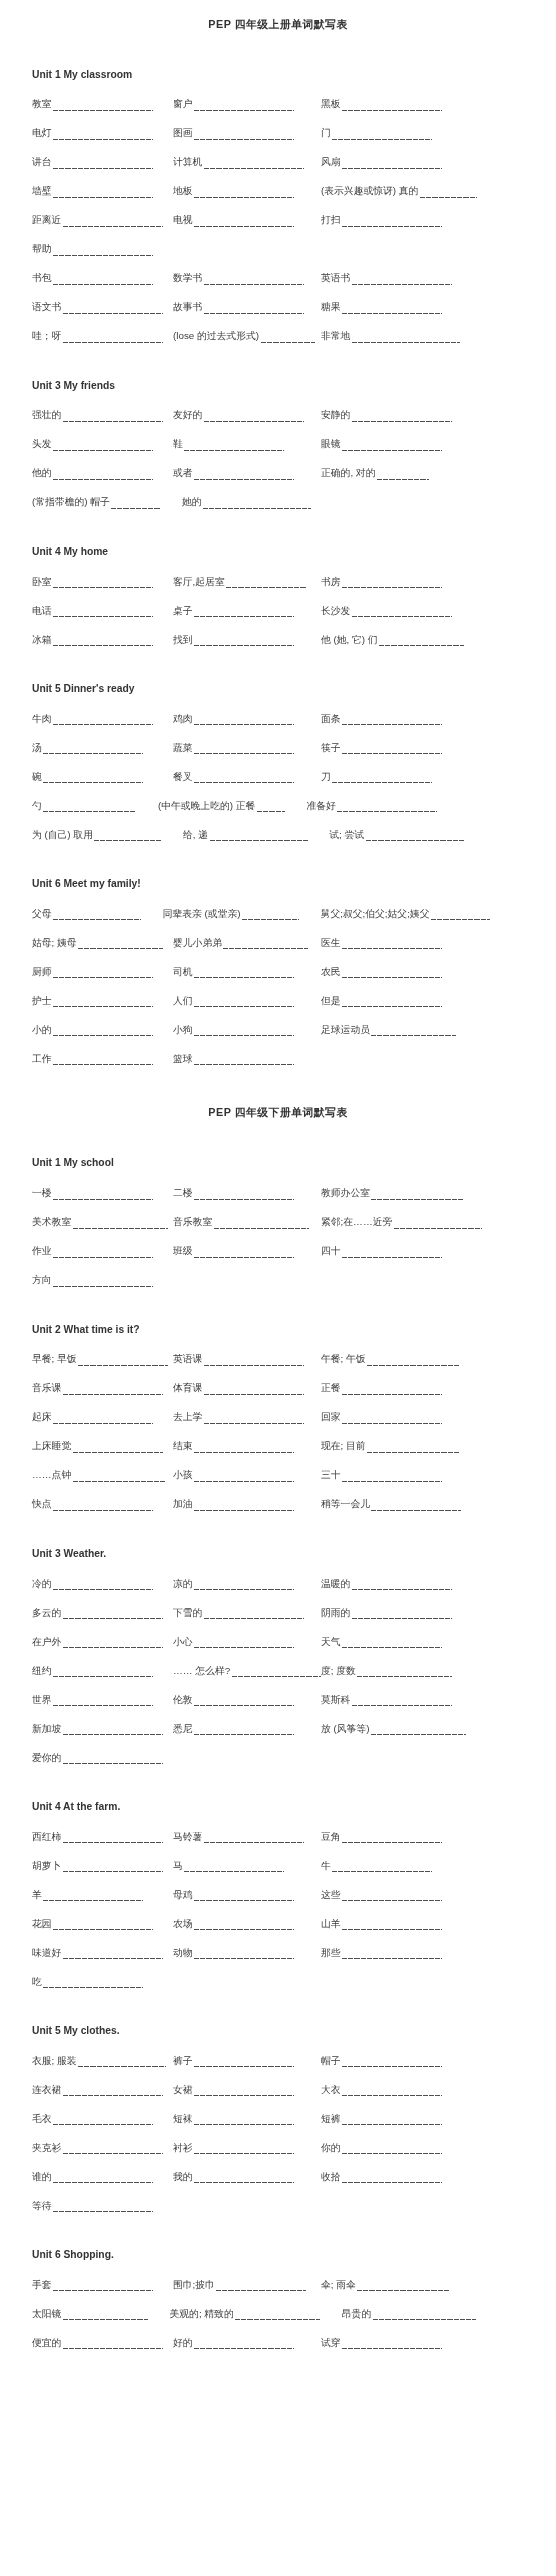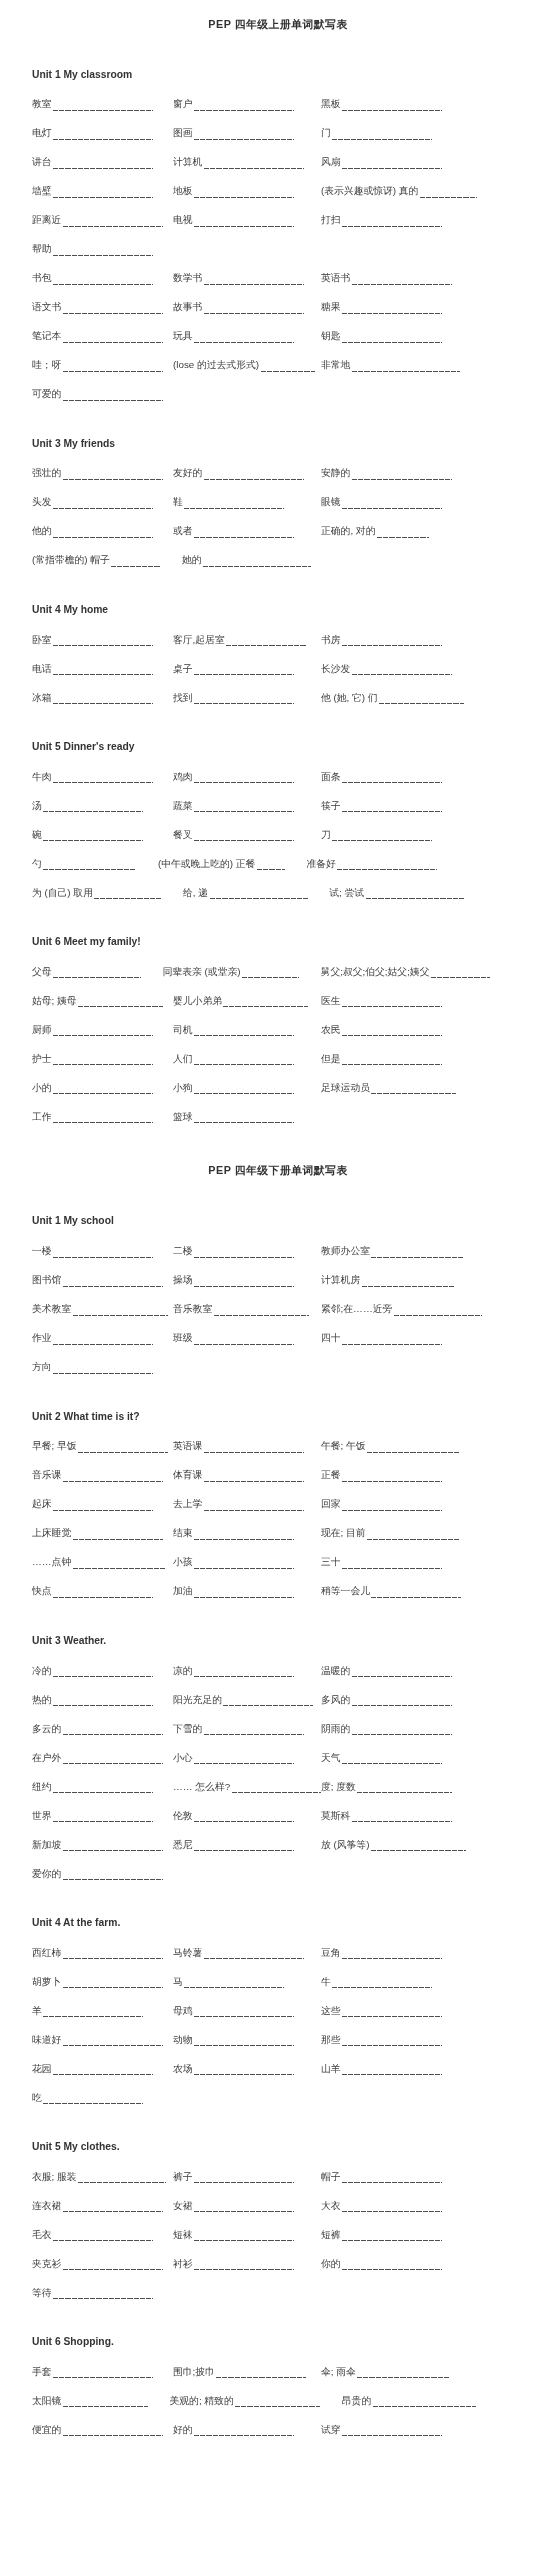--- a/index.html
+++ b/index.html
@@ -141,52 +141,32 @@
           <span class="label">故事书</span>
           <span class="blank" style="width: 100px;"></span>
         </div>
         <div class="cell c3">
           <span class="label">糖果</span>
           <span class="blank" style="width: 100px;"></span>
         </div>
       </div>
       <div class="row">
         <div class="cell c1">
-          <span class="label">笔记本</span>
-          <span class="blank" style="width: 100px;"></span>
-        </div>
-        <div class="cell c2">
-          <span class="label">玩具</span>
-          <span class="blank" style="width: 100px;"></span>
-        </div>
-        <div class="cell c3">
-          <span class="label">钥匙</span>
-          <span class="blank" style="width: 100px;"></span>
-        </div>
-      </div>
-      <div class="row">
-        <div class="cell c1">
           <span class="label">哇；呀</span>
           <span class="blank" style="width: 100px;"></span>
         </div>
         <div class="cell c2">
           <span class="label">(lose 的过去式形式)</span>
           <span class="blank" style="width: 54px;"></span>
         </div>
         <div class="cell c3">
           <span class="label">非常地</span>
           <span class="blank" style="width: 108px;"></span>
         </div>
       </div>
-      <div class="row">
-        <div class="cell c1">
-          <span class="label">可爱的</span>
-          <span class="blank" style="width: 100px;"></span>
-        </div>
-      </div>
     </section>
     <section class="unit">
       <h2 class="unit-heading">Unit 3  My friends</h2>
       <div class="row">
         <div class="cell c1">
           <span class="label">强壮的</span>
           <span class="blank" style="width: 100px;"></span>
         </div>
         <div class="cell c2">
           <span class="label">友好的</span>
@@ -449,34 +429,20 @@
           <span class="label">二楼</span>
           <span class="blank" style="width: 100px;"></span>
         </div>
         <div class="cell c3">
           <span class="label">教师办公室</span>
           <span class="blank" style="width: 93px;"></span>
         </div>
       </div>
       <div class="row">
         <div class="cell c1">
-          <span class="label">图书馆</span>
-          <span class="blank" style="width: 100px;"></span>
-        </div>
-        <div class="cell c2">
-          <span class="label">操场</span>
-          <span class="blank" style="width: 100px;"></span>
-        </div>
-        <div class="cell c3">
-          <span class="label">计算机房</span>
-          <span class="blank" style="width: 93px;"></span>
-        </div>
-      </div>
-      <div class="row">
-        <div class="cell c1">
           <span class="label">美术教室</span>
           <span class="blank" style="width: 95px;"></span>
         </div>
         <div class="cell c2">
           <span class="label">音乐教室</span>
           <span class="blank" style="width: 95px;"></span>
         </div>
         <div class="cell c3">
           <span class="label">紧邻;在……近旁</span>
           <span class="blank" style="width: 88px;"></span>
@@ -601,34 +567,20 @@
           <span class="label">凉的</span>
           <span class="blank" style="width: 100px;"></span>
         </div>
         <div class="cell c3">
           <span class="label">温暖的</span>
           <span class="blank" style="width: 100px;"></span>
         </div>
       </div>
       <div class="row">
         <div class="cell c1">
-          <span class="label">热的</span>
-          <span class="blank" style="width: 100px;"></span>
-        </div>
-        <div class="cell c2">
-          <span class="label">阳光充足的</span>
-          <span class="blank" style="width: 90px;"></span>
-        </div>
-        <div class="cell c3">
-          <span class="label">多风的</span>
-          <span class="blank" style="width: 100px;"></span>
-        </div>
-      </div>
-      <div class="row">
-        <div class="cell c1">
           <span class="label">多云的</span>
           <span class="blank" style="width: 100px;"></span>
         </div>
         <div class="cell c2">
           <span class="label">下雪的</span>
           <span class="blank" style="width: 100px;"></span>
         </div>
         <div class="cell c3">
           <span class="label">阴雨的</span>
           <span class="blank" style="width: 100px;"></span>
@@ -736,43 +688,43 @@
           <span class="label">母鸡</span>
           <span class="blank" style="width: 100px;"></span>
         </div>
         <div class="cell c3">
           <span class="label">这些</span>
           <span class="blank" style="width: 100px;"></span>
         </div>
       </div>
       <div class="row">
         <div class="cell c1">
+          <span class="label">花园</span>
+          <span class="blank" style="width: 100px;"></span>
+        </div>
+        <div class="cell c2">
+          <span class="label">农场</span>
+          <span class="blank" style="width: 100px;"></span>
+        </div>
+        <div class="cell c3">
+          <span class="label">山羊</span>
+          <span class="blank" style="width: 100px;"></span>
+        </div>
+      </div>
+      <div class="row">
+        <div class="cell c1">
           <span class="label">味道好</span>
           <span class="blank" style="width: 100px;"></span>
         </div>
         <div class="cell c2">
           <span class="label">动物</span>
           <span class="blank" style="width: 100px;"></span>
         </div>
         <div class="cell c3">
           <span class="label">那些</span>
-          <span class="blank" style="width: 100px;"></span>
-        </div>
-      </div>
-      <div class="row">
-        <div class="cell c1">
-          <span class="label">花园</span>
-          <span class="blank" style="width: 100px;"></span>
-        </div>
-        <div class="cell c2">
-          <span class="label">农场</span>
-          <span class="blank" style="width: 100px;"></span>
-        </div>
-        <div class="cell c3">
-          <span class="label">山羊</span>
           <span class="blank" style="width: 100px;"></span>
         </div>
       </div>
       <div class="row">
         <div class="cell c1">
           <span class="label">吃</span>
           <span class="blank" style="width: 100px;"></span>
         </div>
       </div>
     </section>
@@ -824,20 +776,34 @@
         <div class="cell c1">
           <span class="label">夹克衫</span>
           <span class="blank" style="width: 100px;"></span>
         </div>
         <div class="cell c2">
           <span class="label">衬衫</span>
           <span class="blank" style="width: 100px;"></span>
         </div>
         <div class="cell c3">
           <span class="label">你的</span>
+          <span class="blank" style="width: 100px;"></span>
+        </div>
+      </div>
+      <div class="row">
+        <div class="cell c1">
+          <span class="label">谁的</span>
+          <span class="blank" style="width: 100px;"></span>
+        </div>
+        <div class="cell c2">
+          <span class="label">我的</span>
+          <span class="blank" style="width: 100px;"></span>
+        </div>
+        <div class="cell c3">
+          <span class="label">收拾</span>
           <span class="blank" style="width: 100px;"></span>
         </div>
       </div>
       <div class="row">
         <div class="cell c1">
           <span class="label">等待</span>
           <span class="blank" style="width: 100px;"></span>
         </div>
       </div>
     </section>

